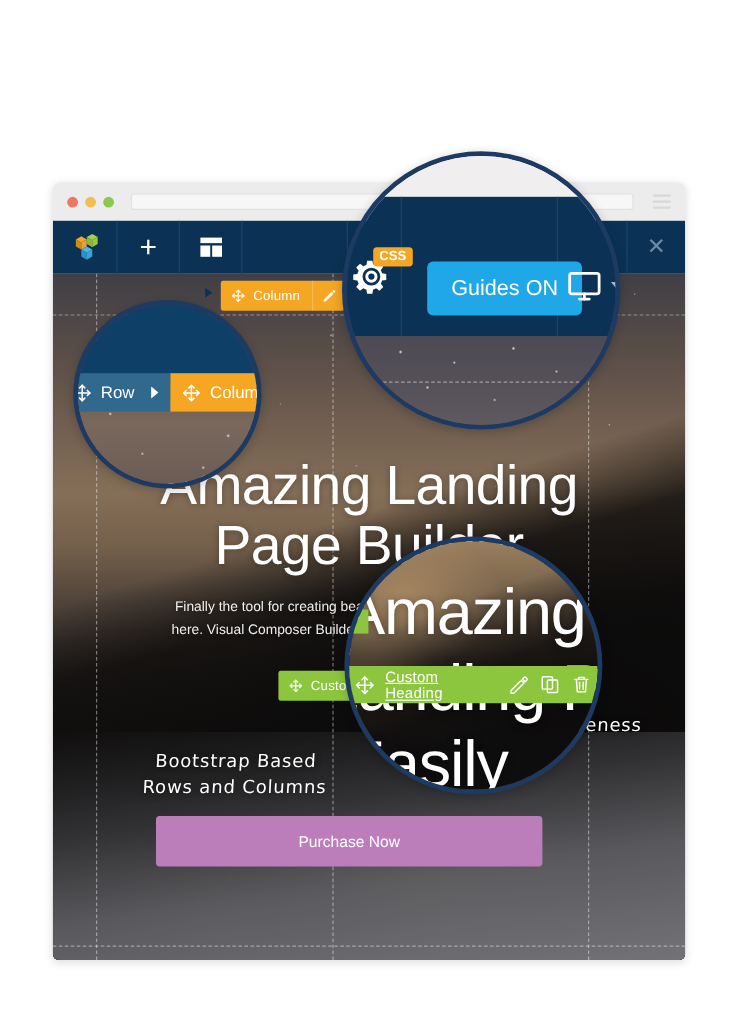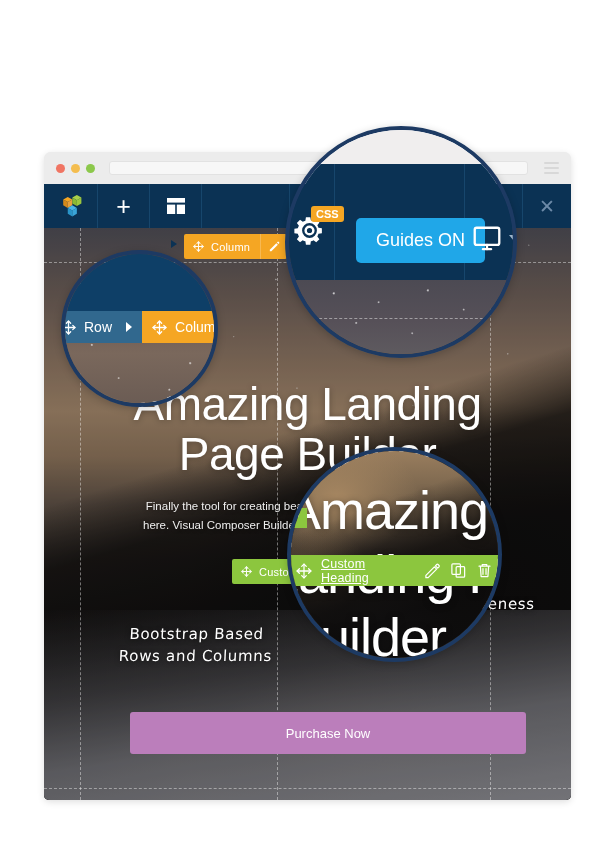--- a/index.html
+++ b/index.html
@@ -246,22 +246,22 @@
     font-size: 11.5px;
     line-height: 1.65;
     max-width: 330px;
     margin-left: auto;
     margin-right: auto;
     text-shadow: 0 1px 4px rgba(0,0,0,0.45);
   }
   .purchase-btn {
     position: absolute;
     left: 130px;
-    top: 712px;
-    width: 396px;
+    top: 680px;
+    width: 322px;
     height: 42px;
     background: #bb7ebb;
     border: none;
     border-radius: 3px;
     color: #fff;
     font-size: 13px;
     font-family: "Liberation Sans", sans-serif;
     z-index: 4;
     cursor: pointer;
   }
@@ -606,21 +606,21 @@
     </div>
   </div>
 </div>
 
 <div class="mag mag-bottom">
   <div class="mag-inner">
     <div class="mb-photo"></div>
 
     <div class="mb-text1">Amazing</div>
     <div class="mb-text2">Landing Pa</div>
-    <div class="mb-text3">Builder</div>
+    <div class="mb-text3">Easily</div>
 
     <div class="mb-greenchip"></div>
 
     <div class="mb-bar">
       <span class="mbm">
         <svg width="16" height="16" viewBox="0 0 14 14" stroke="#fff" stroke-width="1.1" fill="none">
           <path d="M7 1v12M1 7h12" stroke-linecap="round"></path>
           <path d="M7 1l-2 2M7 1l2 2M7 13l-2-2M7 13l2-2M1 7l2-2M1 7l2 2M13 7l-2-2M13 7l-2 2" stroke-linecap="round"></path>
         </svg>
       </span>

